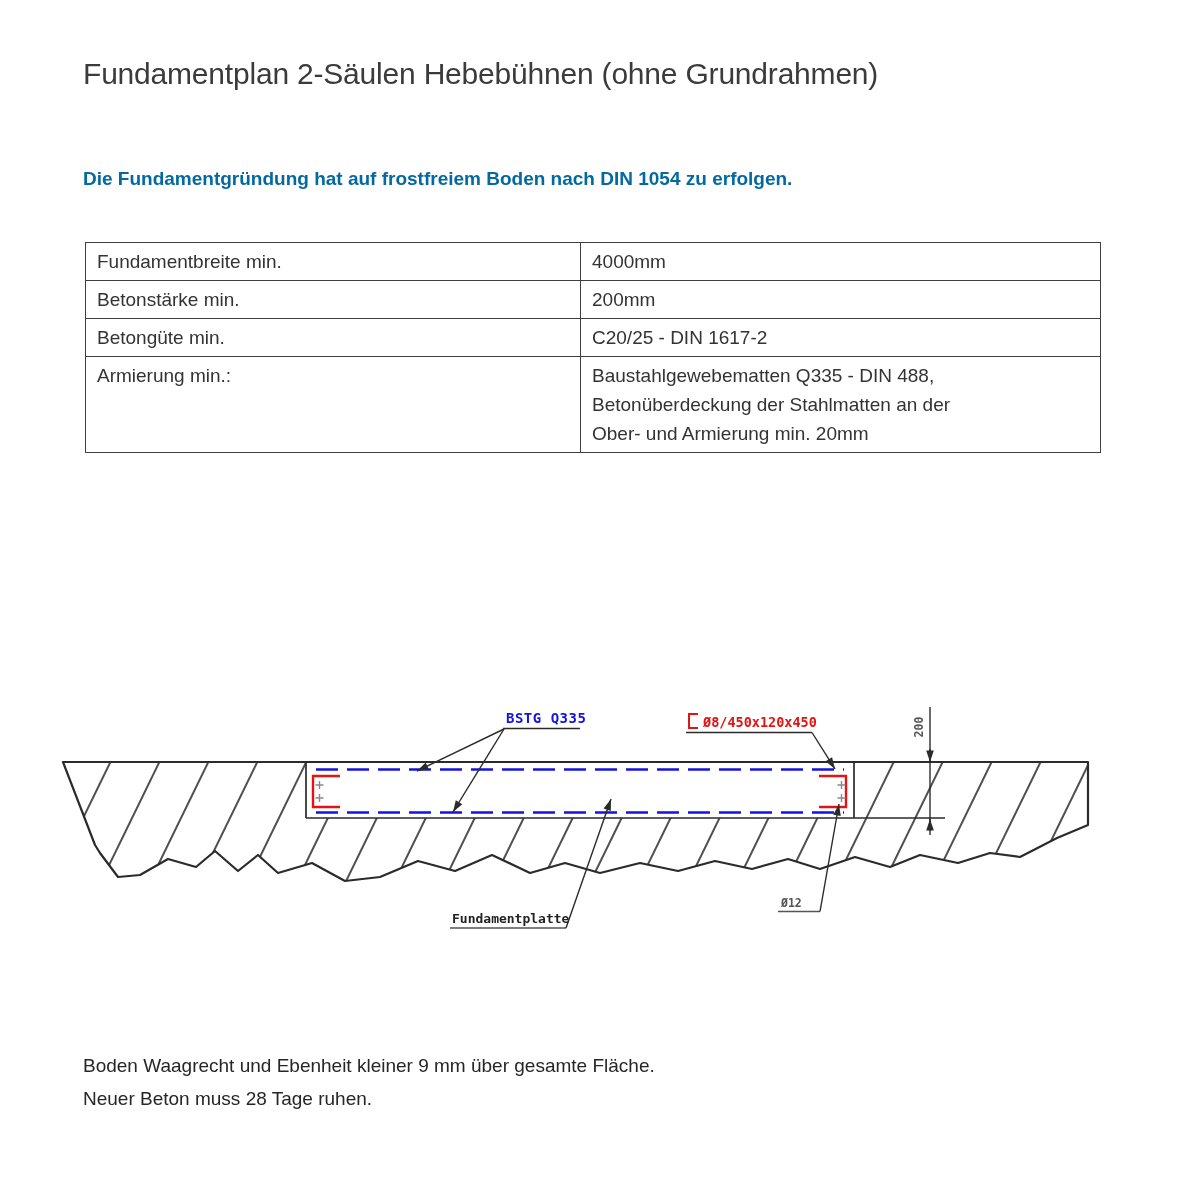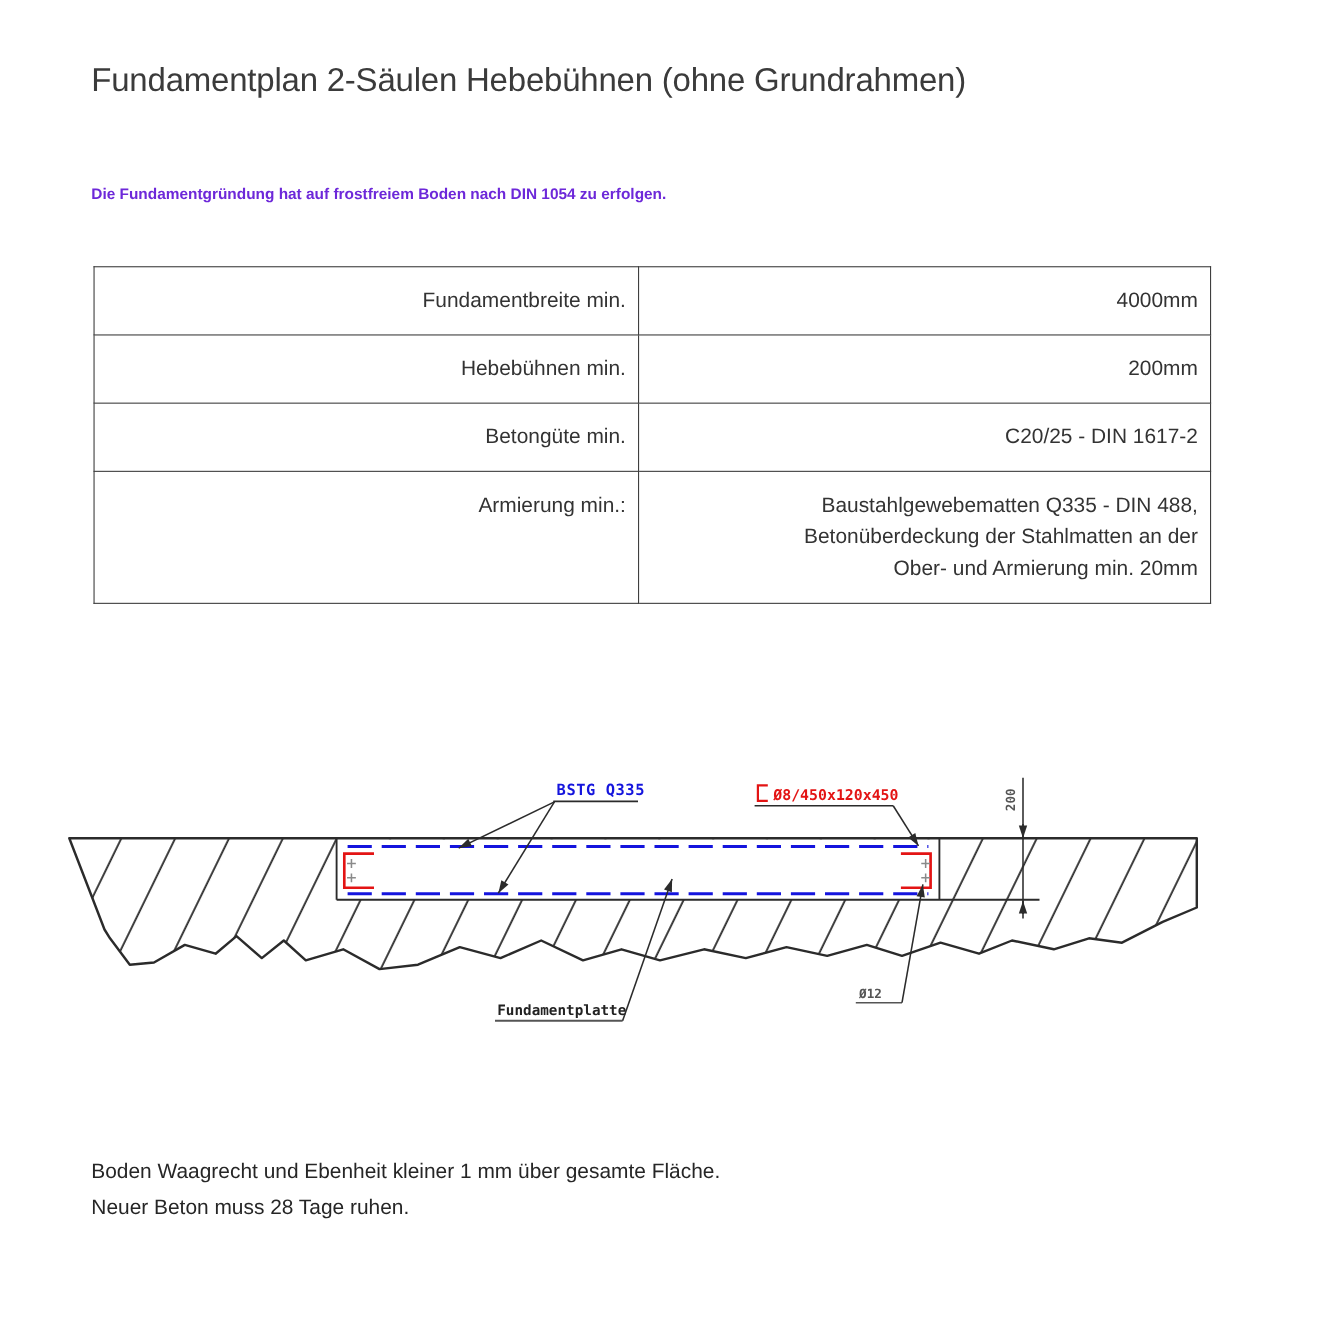--- a/index.html
+++ b/index.html
@@ -1,29 +1,29 @@
 <!DOCTYPE html>
 <html><head>
 <meta charset="utf-8">
 <style>
   html,body{margin:0;padding:0;background:#ffffff;}
   body{width:1200px;height:1200px;position:relative;overflow:hidden;
        font-family:"Liberation Sans","DejaVu Sans",sans-serif;color:#2f2f2f;}
-  .sheet{position:absolute;inset:0;text-align:right;}
+  .sheet{position:absolute;inset:0;}
 
   .title{position:absolute;left:83px;top:57px;margin:0;
          font-size:30px;font-weight:400;letter-spacing:-0.2px;color:#3b3b3b;}
 
   .intro{position:absolute;left:83px;top:168px;margin:0;
-         font-size:14px;font-weight:700;color:#6d28d9;}
+         font-size:19px;font-weight:700;color:#0369a1;}
 
   .spec-table{position:absolute;left:85px;top:242px;width:1015px;
               border-collapse:collapse;table-layout:fixed;
               font-size:19px;color:#333333;}
-  .spec-table td{border:1.6px solid #3f3f3f;padding:16px 11px;
+  .spec-table td{border:1.6px solid #3f3f3f;padding:4px 11px;
                  vertical-align:top;line-height:29px;}
   .spec-table .val{white-space:pre-line;margin-left:24px;}
   col.c1{width:495px;} col.c2{width:520px;}
 
   .drawing{position:absolute;left:0;top:685px;width:1200px;height:260px;}
 
   .cad{font-family:"DejaVu Sans Mono","Liberation Mono",monospace;font-weight:bold;}
 
   .note{position:absolute;left:83px;margin:0;font-size:19px;font-weight:400;color:#262626;}
   .note-floor{top:1055px;}
@@ -42,21 +42,21 @@
     <colgroup>
         <col class="c1">
         <col class="c2">
       </colgroup>
     <tbody>
       <tr>
         <td>Fundamentbreite min.</td>
         <td class="val">4000mm</td>
       </tr>
       <tr>
-        <td>Hebebühnen min.</td>
+        <td>Betonstärke min.</td>
         <td class="val">200mm</td>
       </tr>
       <tr>
         <td>Betongüte min.</td>
         <td class="val">C20/25 - DIN 1617-2</td>
       </tr>
       <tr>
         <td>Armierung min.:</td>
         <td class="val">Baustahlgewebematten Q335 - DIN 488,
 Betonüberdeckung der Stahlmatten an der
@@ -115,16 +115,16 @@
 
     <text class="cad" x="452" y="238" font-size="13" fill="#222222">Fundamentplatte</text>
     <line x1="450" y1="243" x2="566" y2="243" stroke="#555555" stroke-width="1.7"></line>
     <line x1="566" y1="243" x2="611" y2="114" stroke="#2b2b2b" stroke-width="1.4" marker-end="url(#arrow)"></line>
 
     <text class="cad" x="781" y="222" font-size="11.5" fill="#555555">Ø12</text>
     <line x1="778" y1="226.5" x2="820" y2="226.5" stroke="#555555" stroke-width="1.4"></line>
     <line x1="820" y1="226.5" x2="839" y2="119" stroke="#2b2b2b" stroke-width="1.4" marker-end="url(#arrow)"></line>
   </svg>
 
-  <p class="note note-floor">Boden Waagrecht und Ebenheit kleiner 1 mm über gesamte Fläche.</p>
+  <p class="note note-floor">Boden Waagrecht und Ebenheit kleiner 9 mm über gesamte Fläche.</p>
   <p class="note note-concrete">Neuer Beton muss 28 Tage ruhen.</p>
 
 </main>
 
 </body></html>

